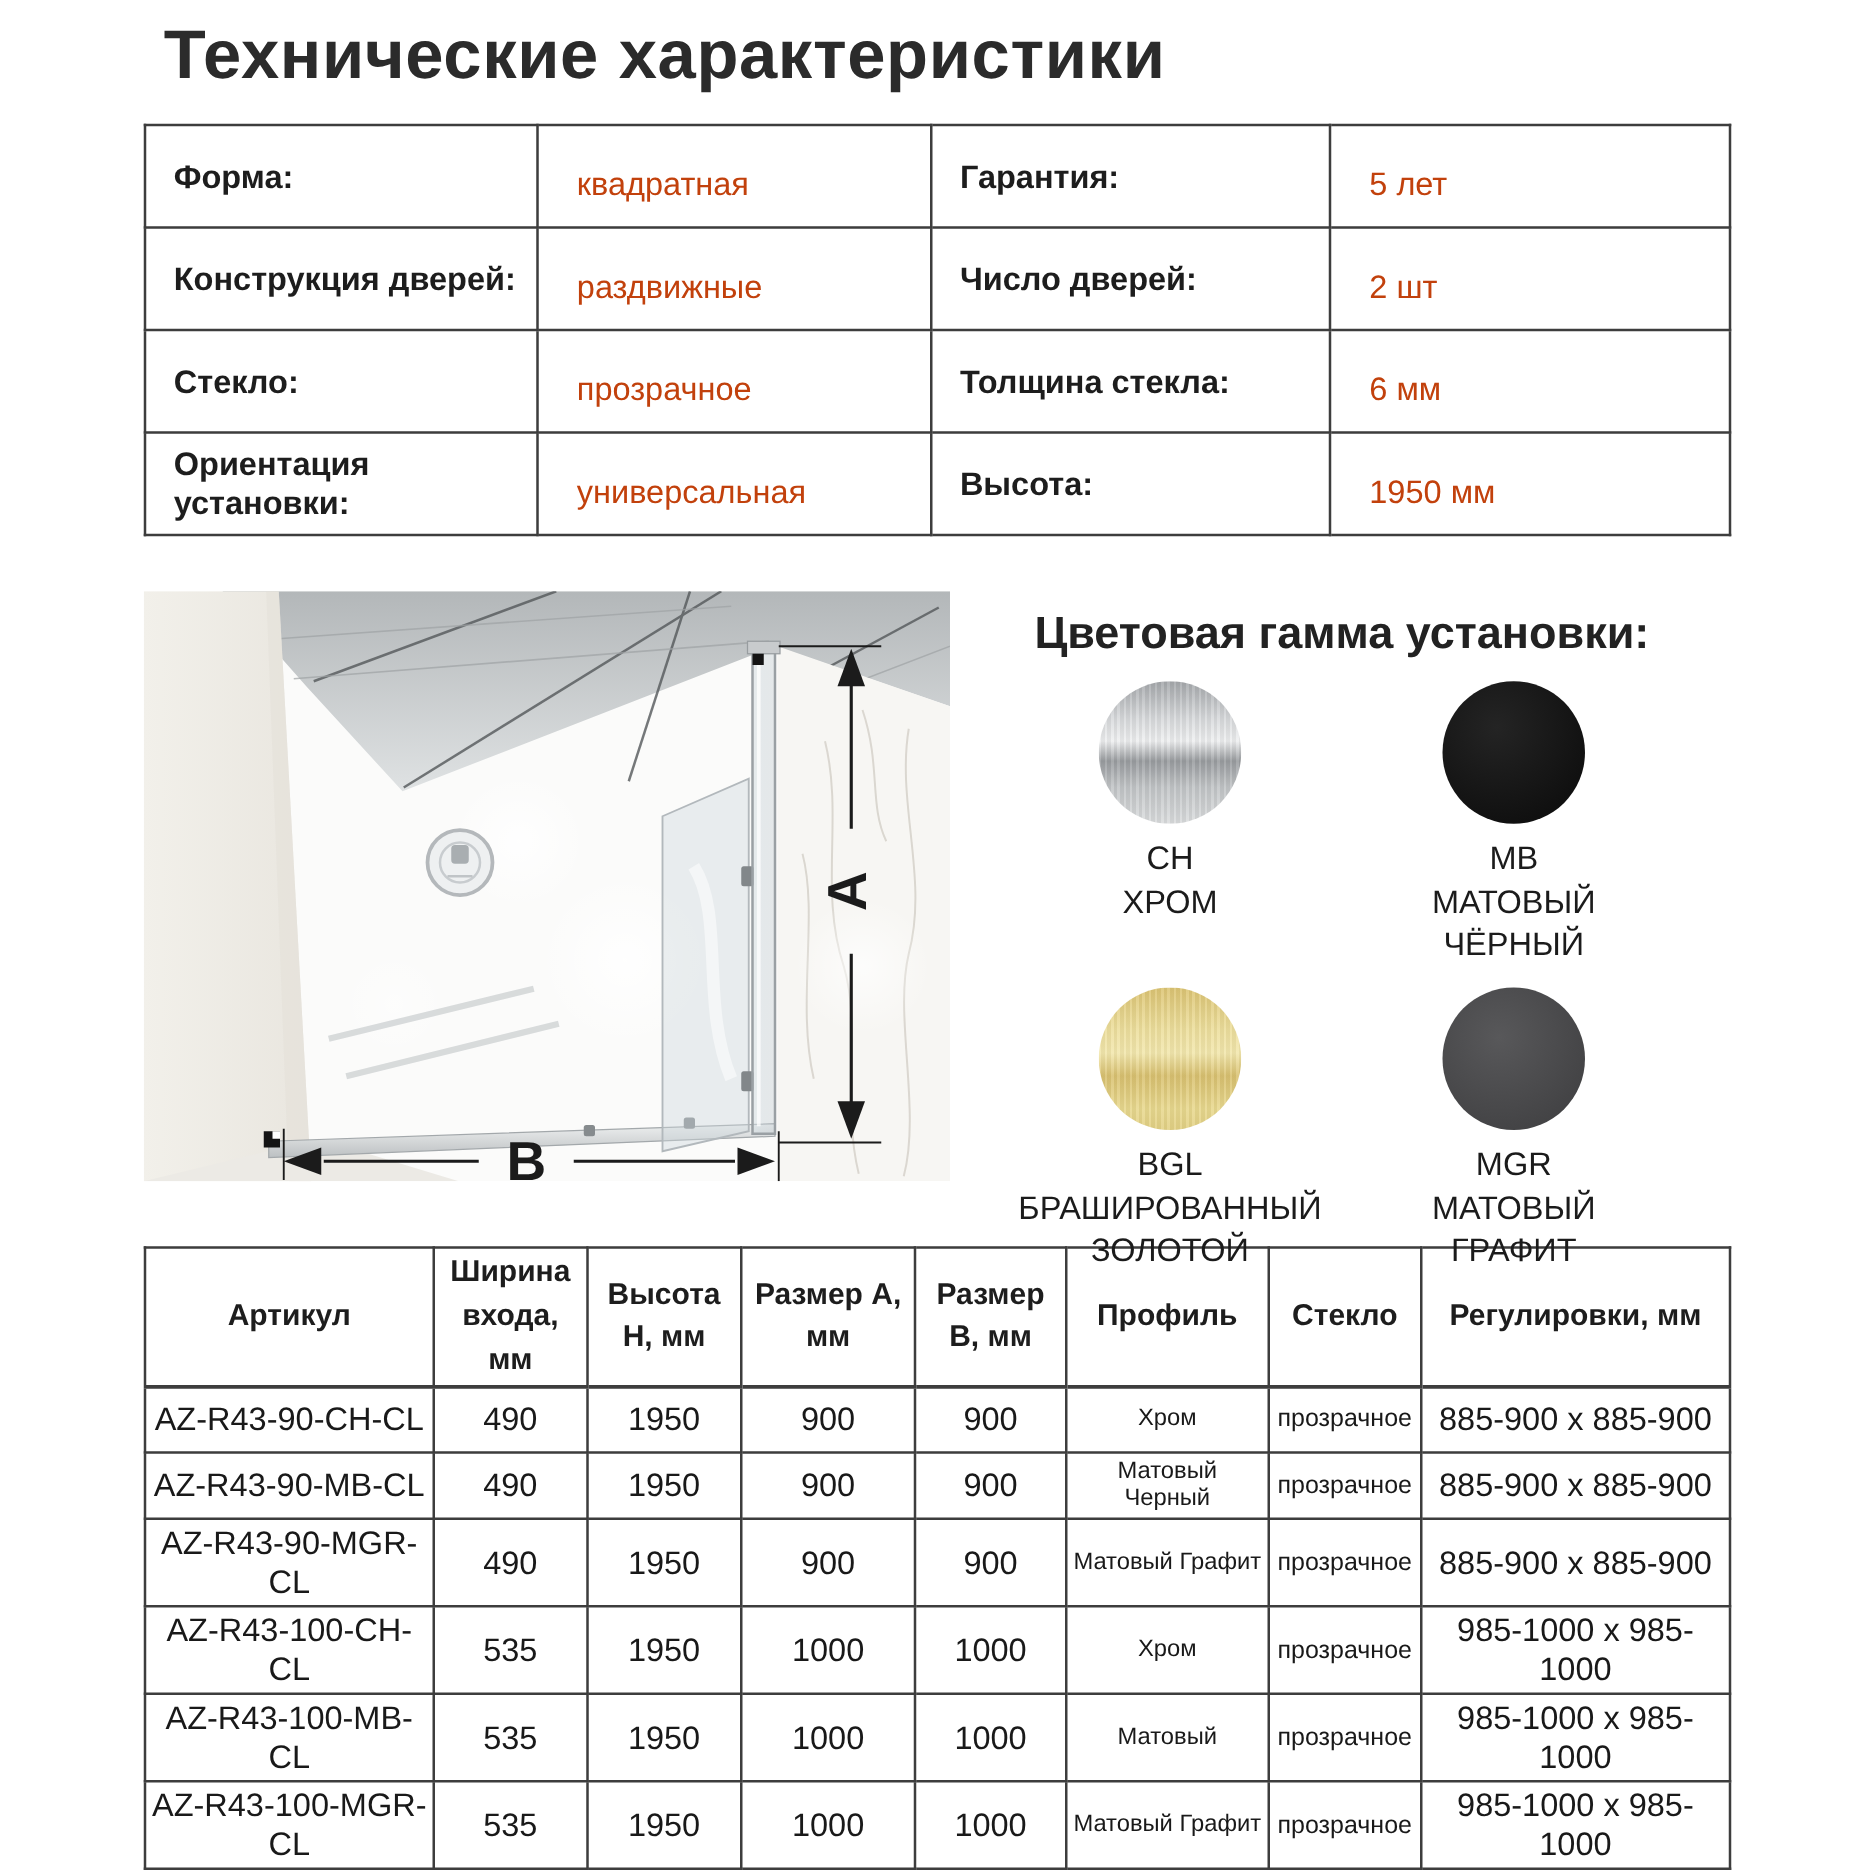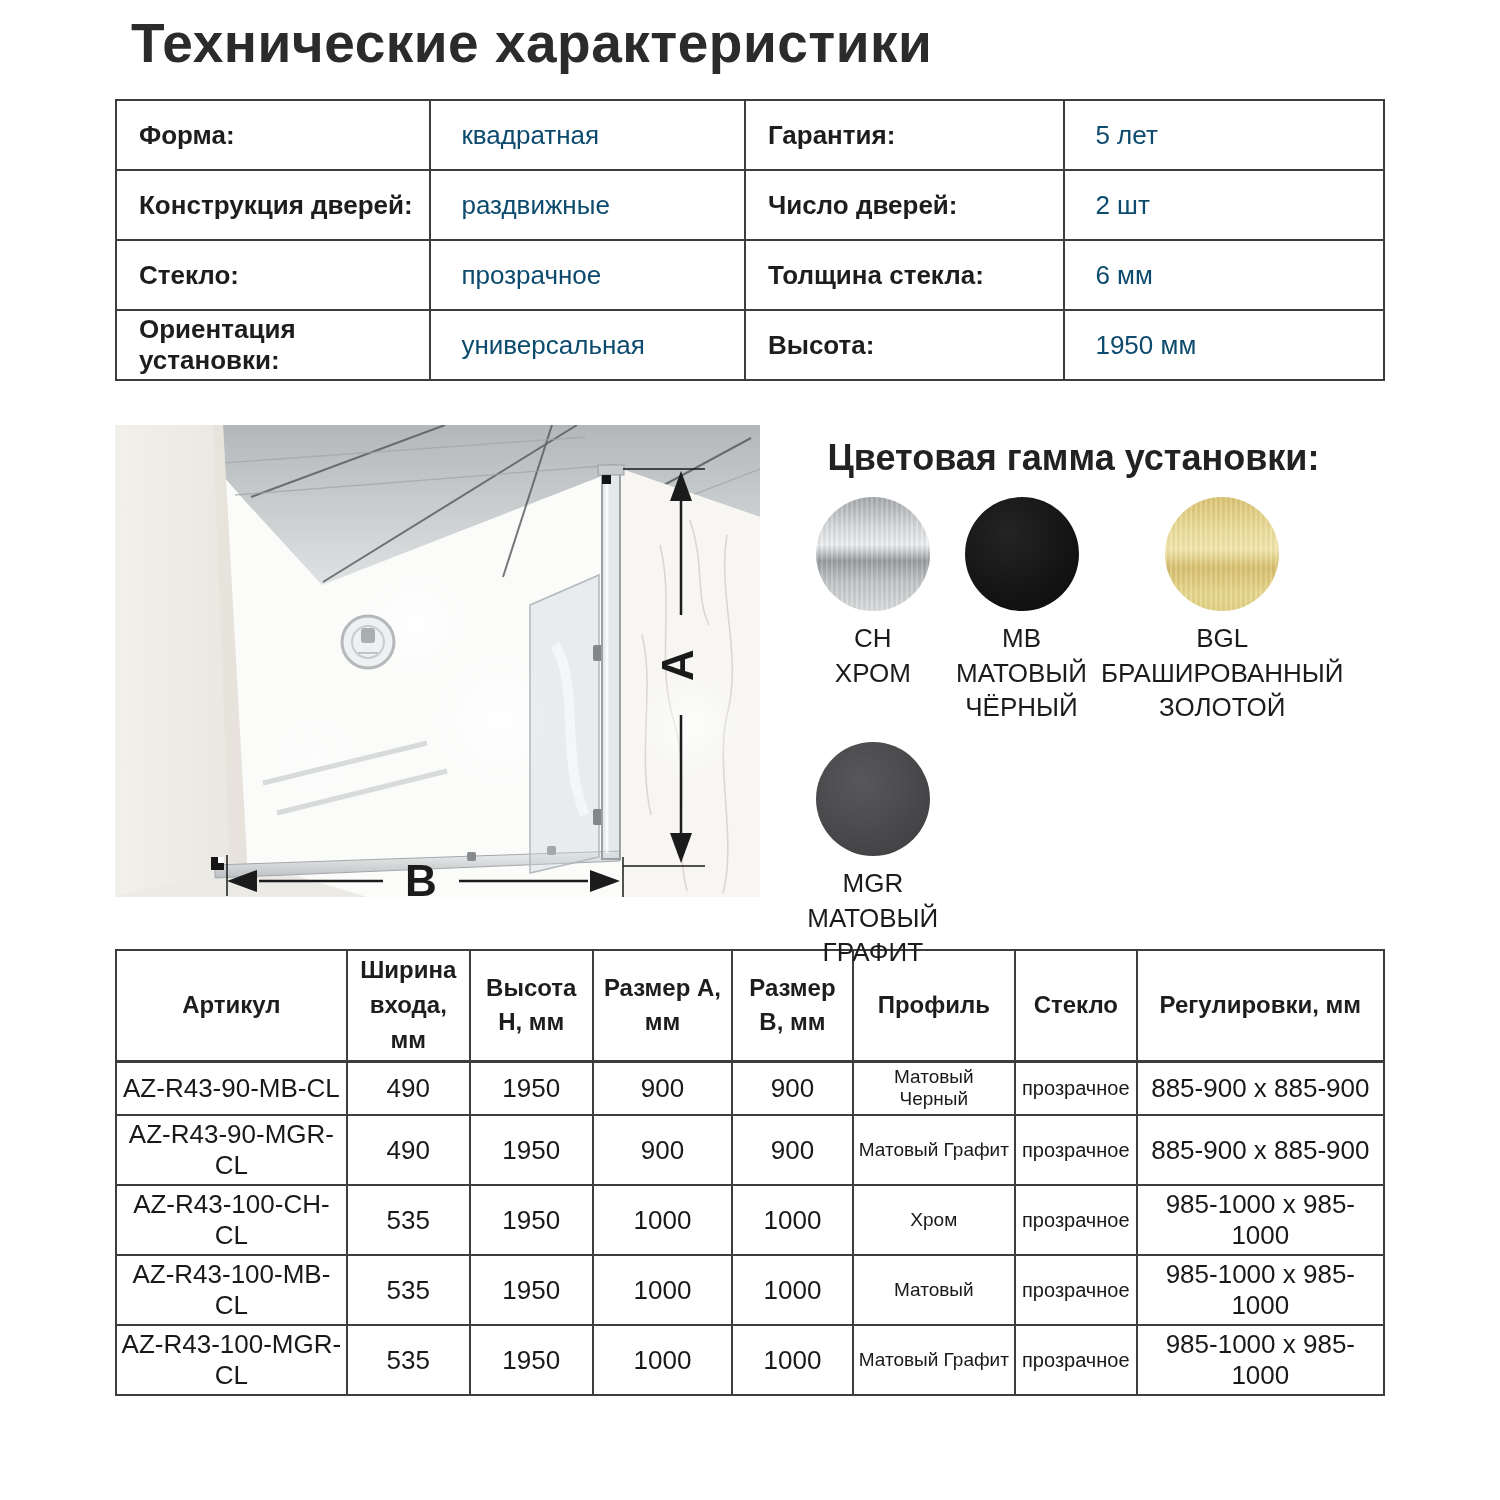--- a/index.html
+++ b/index.html
@@ -15,35 +15,35 @@
     margin:0 0 24px 16px;font-size:55px;font-weight:600;color:#2b2b2b;
     letter-spacing:.5px;line-height:1.15;
   }
 
   
   table.spec{border-collapse:collapse;width:100%;table-layout:fixed;}
   table.spec td{
     border:2px solid #3d3d3d;height:68px;font-size:26px;vertical-align:middle;
   }
   table.spec td.lbl{font-weight:bold;padding:0 6px 0 22px;}
-  table.spec td.val{font-weight:normal;padding:0 6px 0 30px;color:#0c4a6e;}
+  table.spec td.val{font-weight:normal;padding:12px 6px 0 30px;color:#c2410c;}
   table.spec col.c1{width:24.8%;} table.spec col.c2{width:24.8%;}
   table.spec col.c3{width:25.2%;} table.spec col.c4{width:25.2%;}
 
   
   .mid{display:flex;margin-top:44px;height:472px;}
   .render{width:645px;height:472px;flex:0 0 645px;}
   .render svg{display:block;width:645px;height:472px;}
 
   .colors{flex:1;padding-left:2px;}
   h2.colors-heading{
     margin:12px 0 18px 0;text-align:center;font-size:36px;font-weight:bold;color:#222;
   }
   .swatch-grid{
-    width:540px;margin:0 auto;display:grid;grid-template-columns:1fr 1fr 1fr;
+    width:540px;margin:0 auto;display:grid;grid-template-columns:1fr 1fr;
     row-gap:18px;column-gap:10px;
   }
   .swatch{text-align:center;}
   .circle{width:114px;height:114px;border-radius:50%;margin:0 auto 10px auto;}
   .circle.ch{background:
     repeating-linear-gradient(90deg,rgba(255,255,255,.10) 0 2px,rgba(0,0,0,.05) 2px 5px),
     linear-gradient(180deg,#a7aaad 0%,#d9dbdd 26%,#eff0f1 42%,#9b9ea1 56%,#c3c6c8 74%,#dcdedf 100%);}
   .circle.mb{background:radial-gradient(circle at 38% 32%,#242424 0%,#101010 75%);}
   .circle.bgl{background:
     repeating-linear-gradient(90deg,rgba(255,255,255,.12) 0 2px,rgba(0,0,0,.04) 2px 5px),
@@ -286,20 +286,30 @@
           <th>Высота H, мм</th>
           <th>Размер А, мм</th>
           <th>Размер В, мм</th>
           <th>Профиль</th>
           <th>Стекло</th>
           <th>Регулировки, мм</th>
         </tr>
       </thead>
     <tbody>
         <tr>
+          <td class="col-0">AZ-R43-90-CH-CL</td>
+          <td class="col-1">490</td>
+          <td class="col-2">1950</td>
+          <td class="col-3">900</td>
+          <td class="col-4">900</td>
+          <td class="col-5">Хром</td>
+          <td class="col-6">прозрачное</td>
+          <td class="col-7">885-900 x 885-900</td>
+        </tr>
+        <tr>
           <td class="col-0">AZ-R43-90-MB-CL</td>
           <td class="col-1">490</td>
           <td class="col-2">1950</td>
           <td class="col-3">900</td>
           <td class="col-4">900</td>
           <td class="col-5">Матовый
 Черный</td>
           <td class="col-6">прозрачное</td>
           <td class="col-7">885-900 x 885-900</td>
         </tr>

